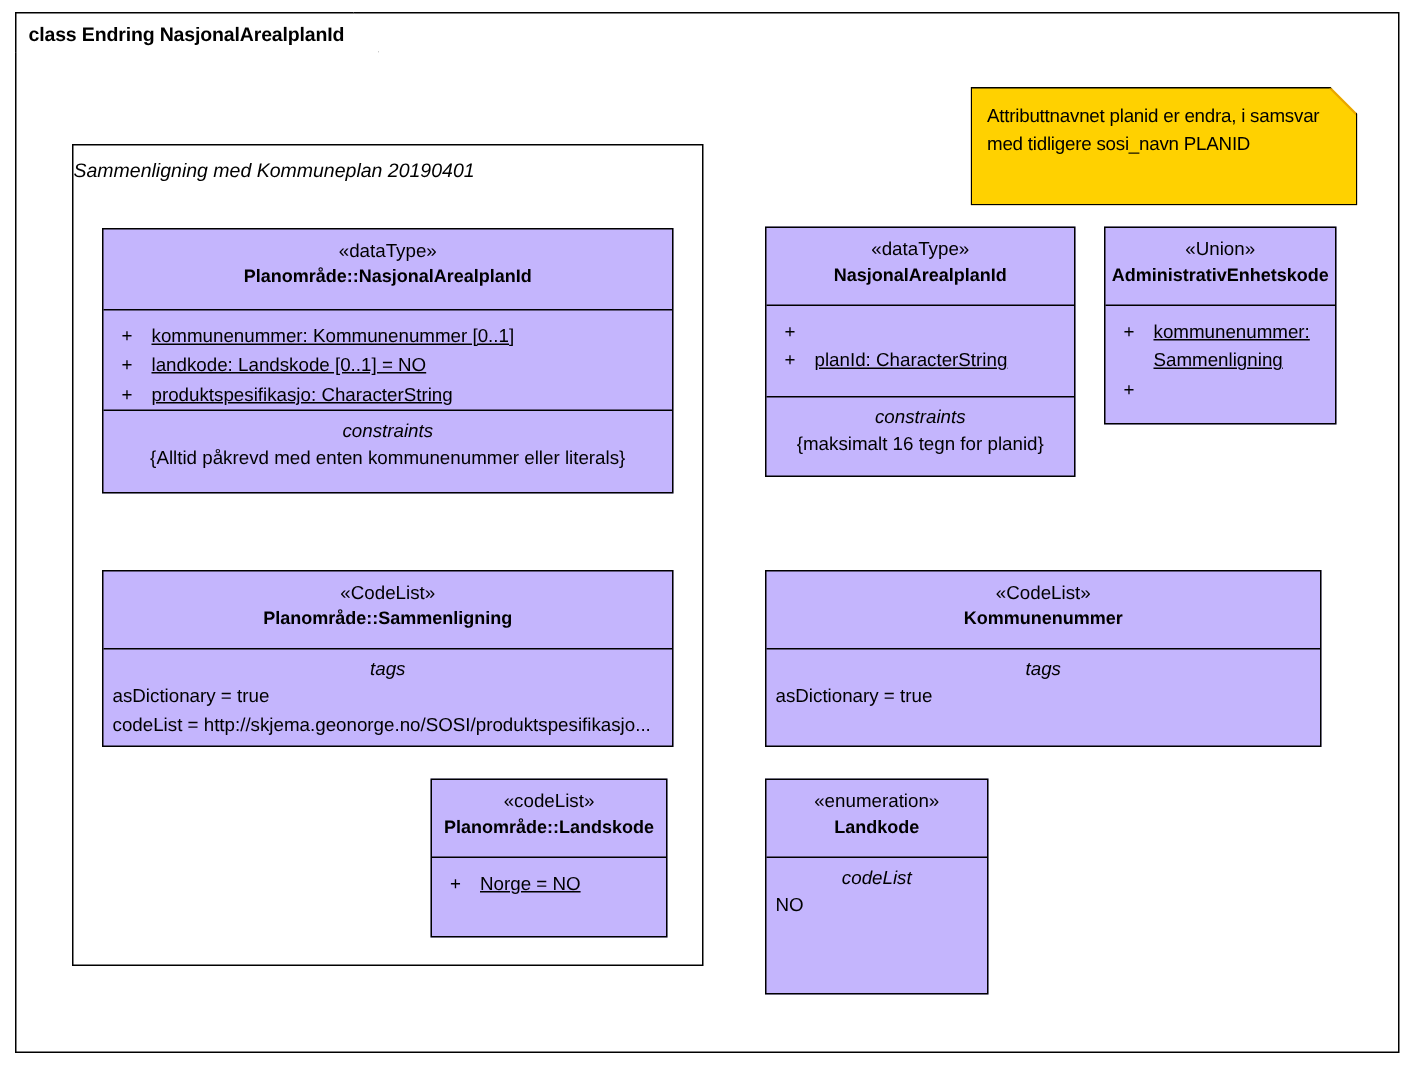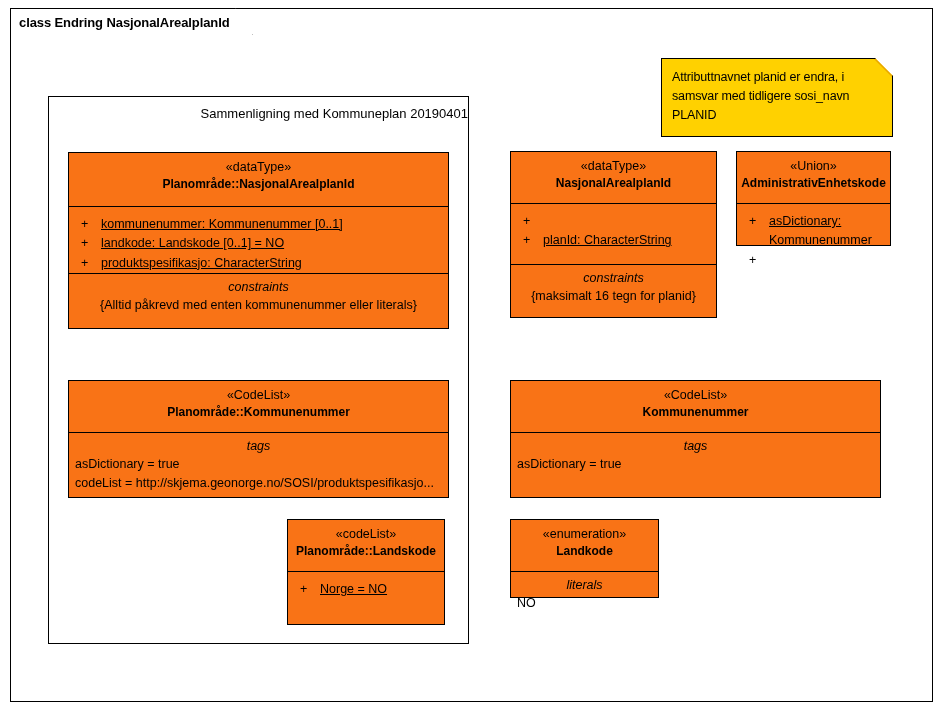--- a/index.html
+++ b/index.html
@@ -58,21 +58,21 @@
     top: 33px;
     height: 3px;
     background: #fff;
   }
 
   
   .uml-box {
     position: absolute;
     border: 1.3px solid #000;
     box-sizing: border-box;
-    background: #f97316;
+    background: #c4b5fd;
   }
   .uml-section {
     border-bottom: 1.3px solid #000;
     box-sizing: border-box;
   }
   .uml-section:last-child {
     border-bottom: none;
   }
   .uml-header {
     text-align: center;
@@ -128,31 +128,32 @@
     position: absolute;
     left: 48px;
     top: 96px;
     width: 421px;
     height: 548px;
     border: 1.3px solid #000;
     box-sizing: border-box;
     background: #fff;
   }
   .group-title {
-    text-align: right;
+    text-align: left;
     font-size: 13px;
     padding-top: 9px;
+    font-style: italic;
   }
 
   
   .note {
     position: absolute;
-    left: 661px;
+    left: 647px;
     top: 58px;
-    width: 232px;
+    width: 258px;
     height: 79px;
     background: #FFD100;
     border: 1.2px solid #000;
     box-sizing: border-box;
     clip-path: polygon(0 0, calc(100% - 18px) 0, 100% 18px, 100% 100%, 0 100%);
   }
   .note-fold {
     position: absolute;
     right: 0px;
     top: 0px;
@@ -228,40 +229,40 @@
         <span class="attr-vis">+</span>
         <span class="attr-text">planId: CharacterString</span>
       </div>
     </div>
     <div class="uml-section" style="height:54px;">
       <div class="compart-title">constraints</div>
       <div class="compart-body centered">{maksimalt 16 tegn for planid}</div>
     </div>
   </div>
 
-  <div class="uml-box" style="left:736px; top:151px; width:155px; height:95px;">
+  <div class="uml-box" style="left:736px; top:151px; width:155px; height:132px;">
     <div class="uml-section uml-header" style="height:52px;">
       <span class="stereotype">«Union»</span>
       <span class="classname">AdministrativEnhetskode</span>
     </div>
     <div class="uml-section attr-list" style="height:68px;">
       <div class="attr-row">
         <span class="attr-vis">+</span>
-        <span class="attr-text">asDictionary: Kommunenummer</span>
+        <span class="attr-text">kommunenummer: Sammenligning</span>
       </div>
       <div class="attr-row">
         <span class="attr-vis">+</span>
       </div>
     </div>
   </div>
 
   <div class="uml-box" style="left:68px; top:380px; width:381px; height:118px;">
     <div class="uml-section uml-header" style="height:52px;">
       <span class="stereotype">«CodeList»</span>
-      <span class="classname">Planområde::Kommunenummer</span>
+      <span class="classname">Planområde::Sammenligning</span>
     </div>
     <div class="uml-section" style="height:66px;">
       <div class="compart-title">tags</div>
       <div class="compart-body">
         <div class="tag-line">asDictionary = true</div>
         <div class="tag-line">codeList = http://skjema.geonorge.no/SOSI/produktspesifikasjo...</div>
       </div>
     </div>
   </div>
 
@@ -284,25 +285,25 @@
       <span class="classname">Planområde::Landskode</span>
     </div>
     <div class="uml-section attr-list" style="height:54px;">
       <div class="attr-row">
         <span class="attr-vis">+</span>
         <span class="attr-text">Norge = NO</span>
       </div>
     </div>
   </div>
 
-  <div class="uml-box" style="left:510px; top:519px; width:149px; height:79px;">
+  <div class="uml-box" style="left:510px; top:519px; width:149px; height:144px;">
     <div class="uml-section uml-header" style="height:52px;">
       <span class="stereotype">«enumeration»</span>
       <span class="classname">Landkode</span>
     </div>
     <div class="uml-section" style="height:59px;">
-      <div class="compart-title">literals</div>
+      <div class="compart-title">codeList</div>
       <div class="compart-body">NO</div>
     </div>
   </div>
 
 <div class="tab-cover" style="width: 222.547px;"></div>
   </div>
 
 </body></html>

